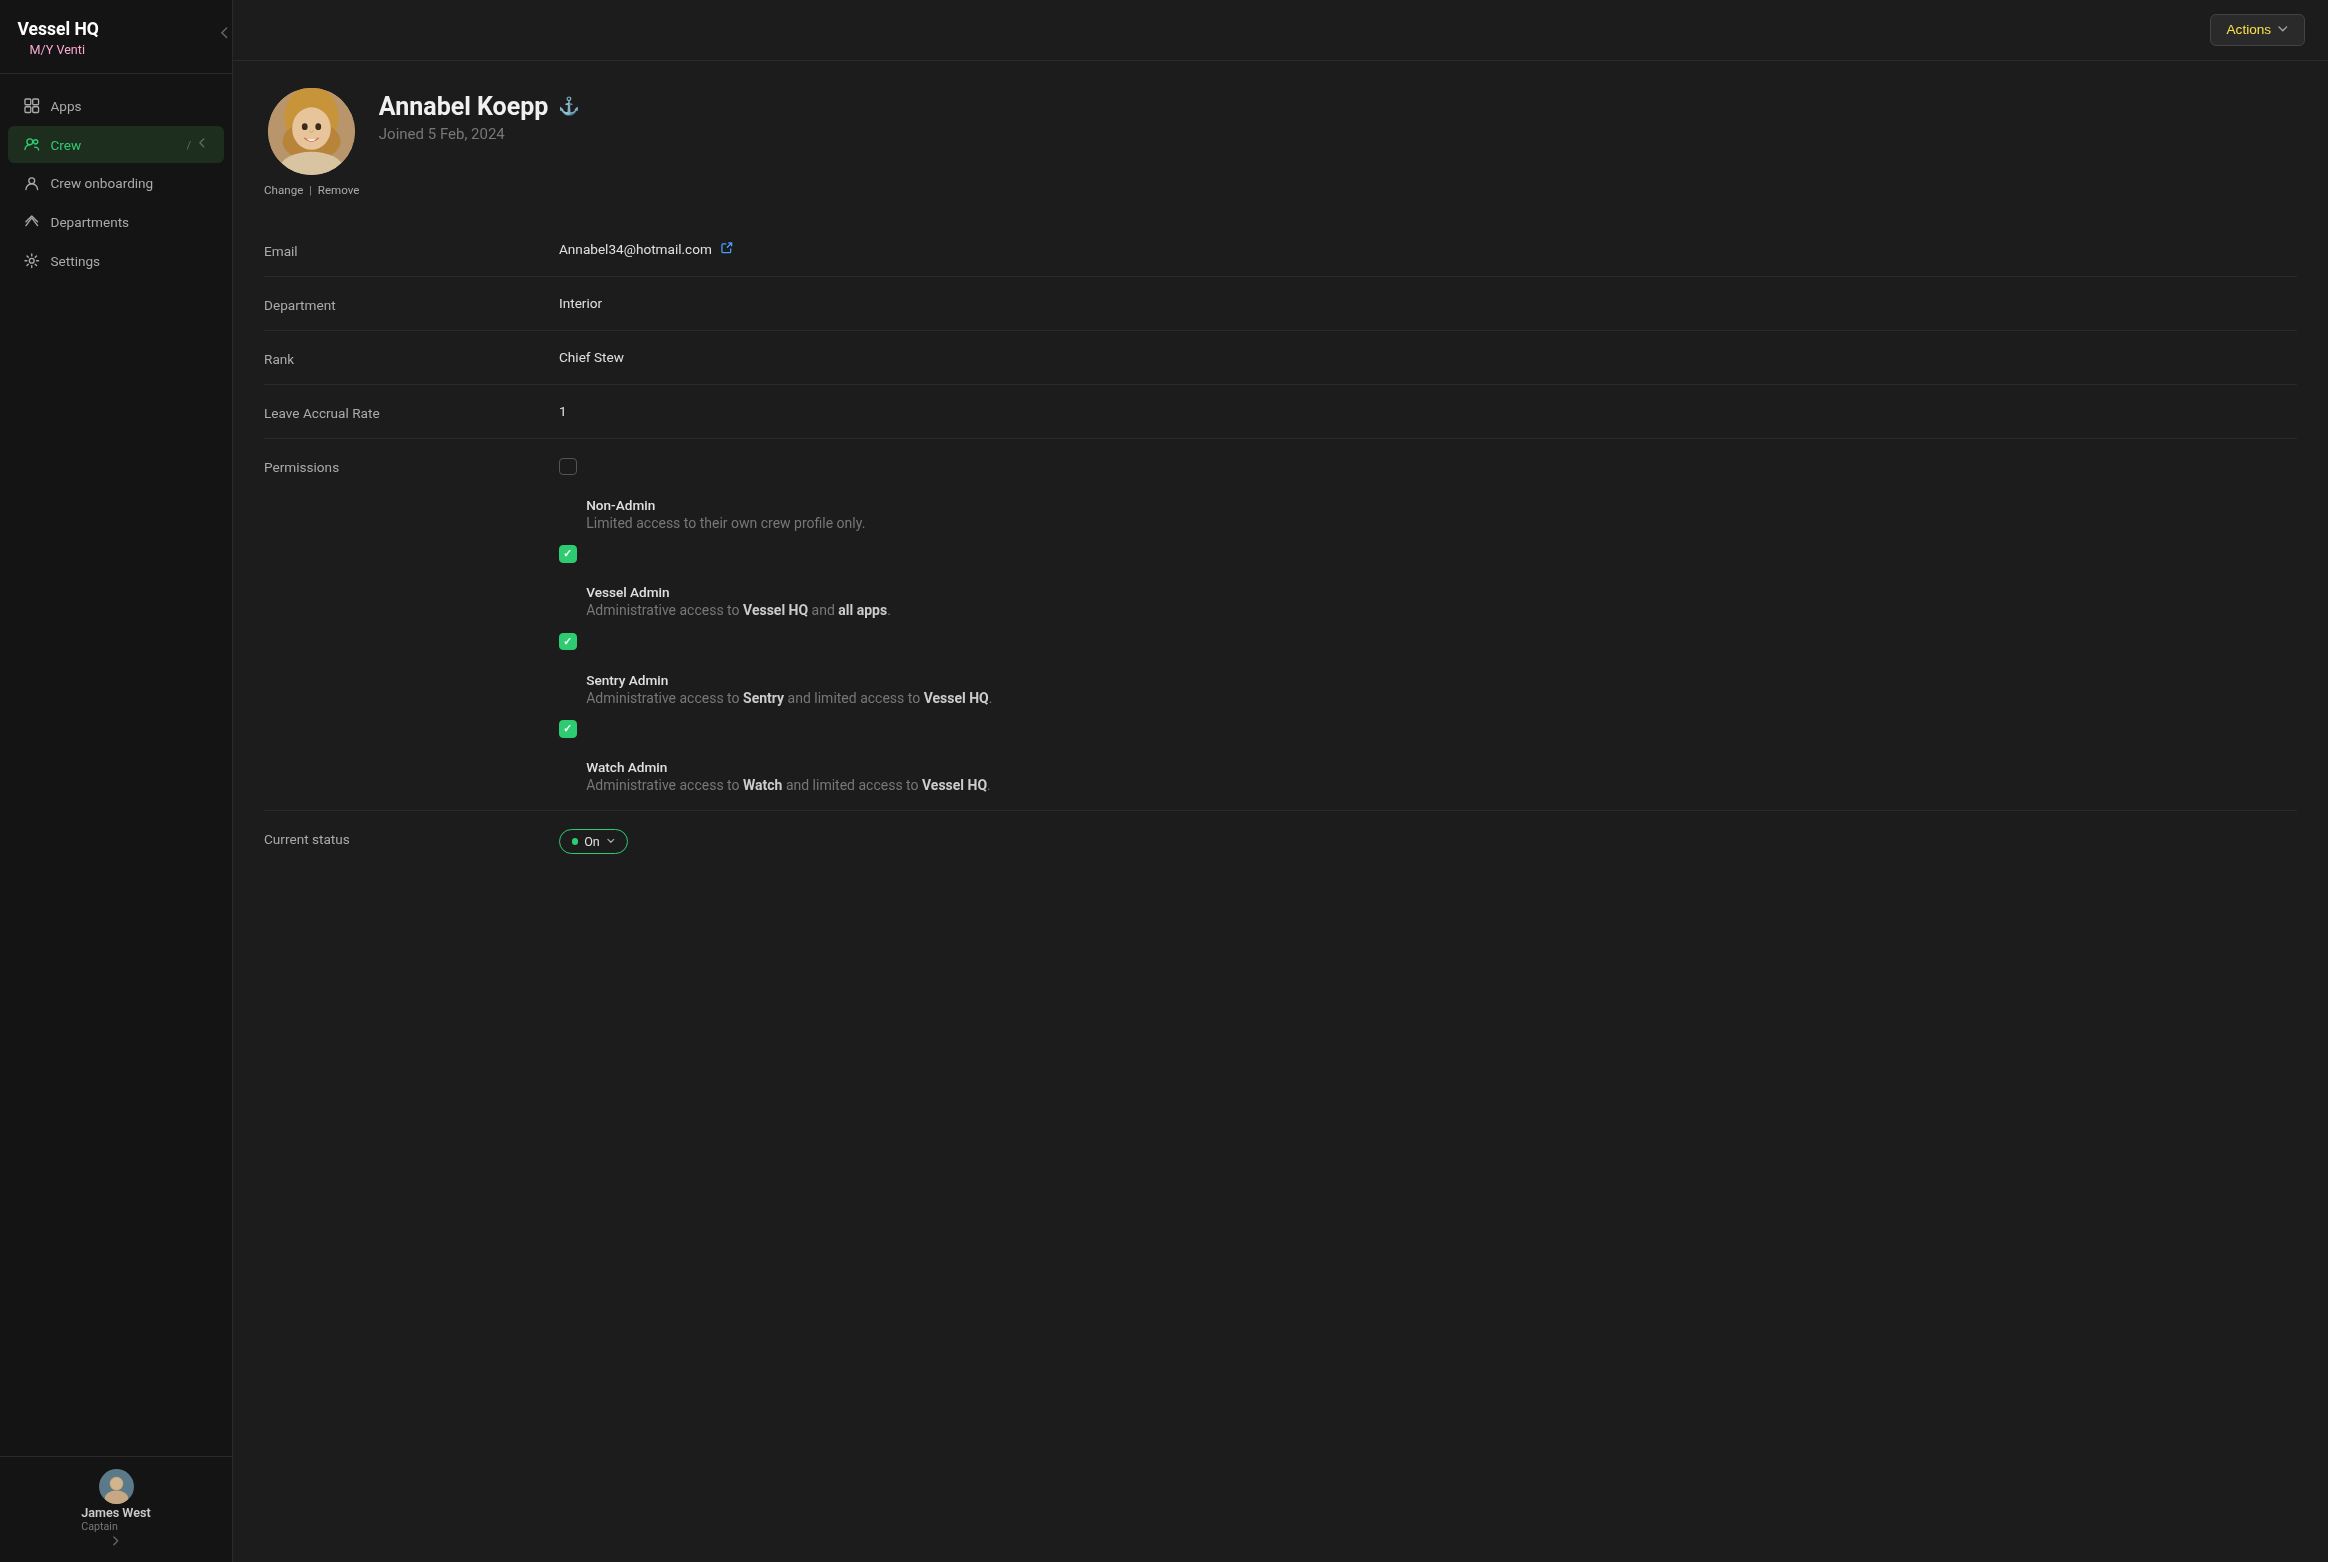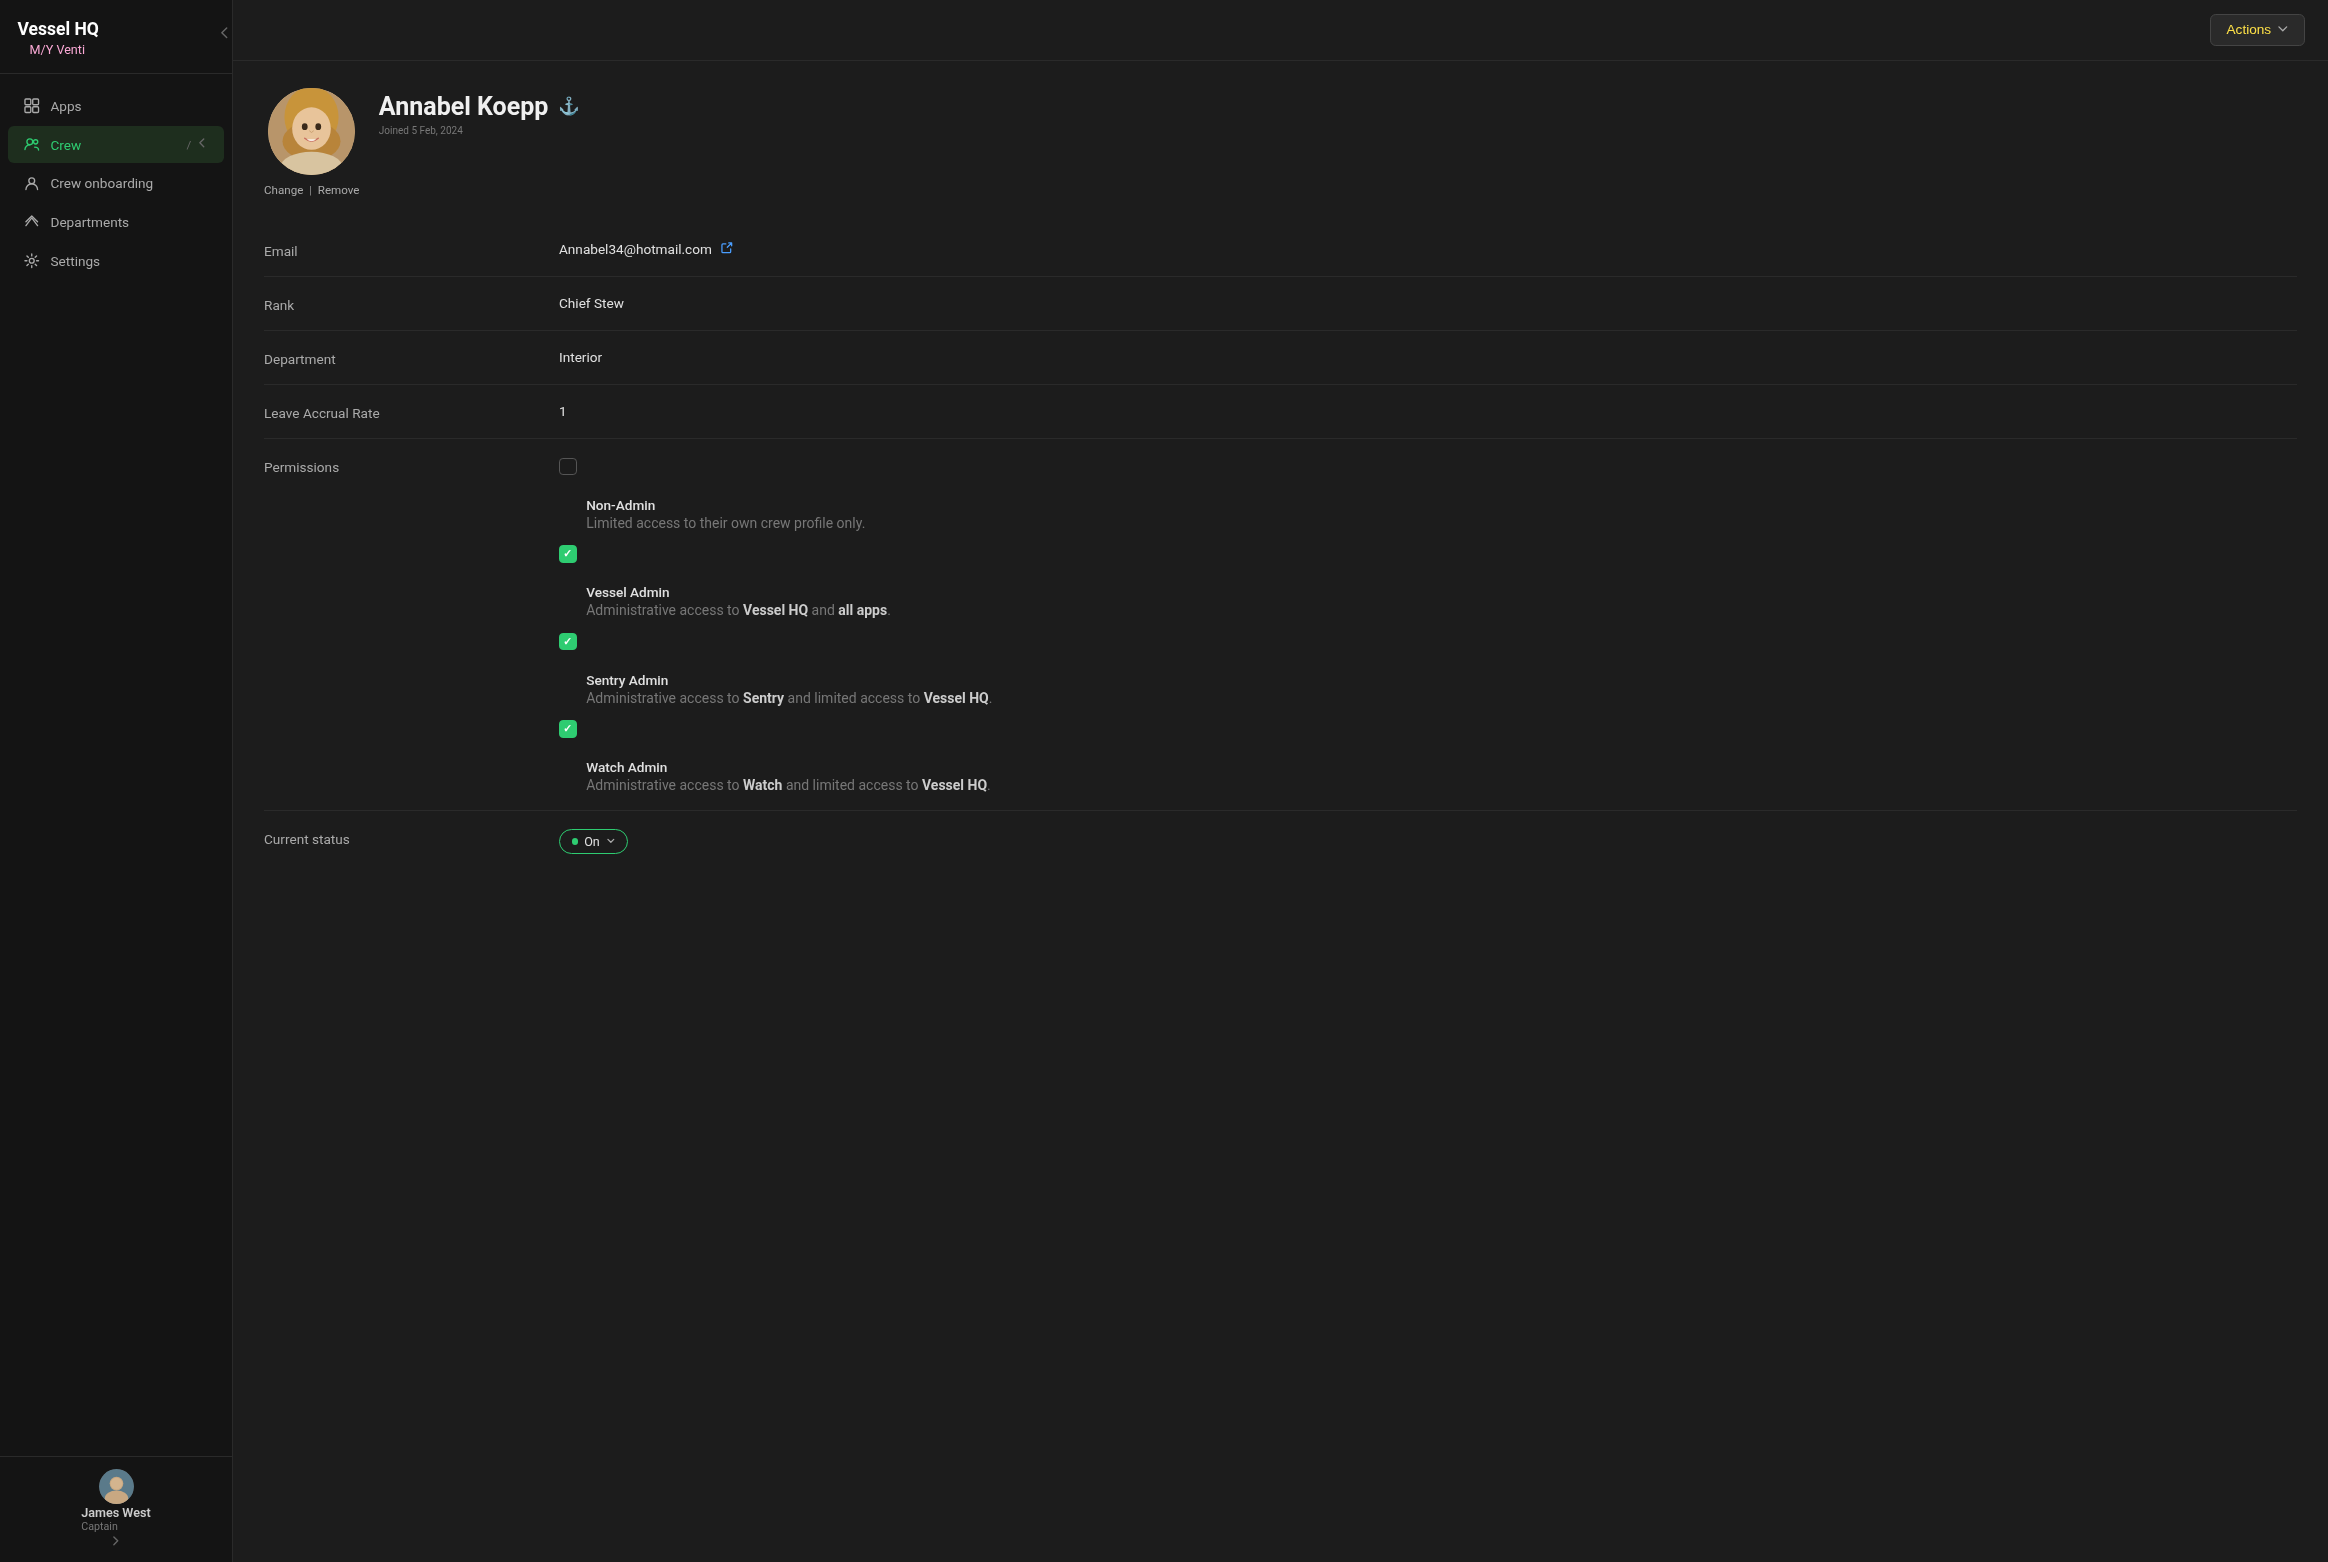--- a/index.html
+++ b/index.html
@@ -243,21 +243,21 @@
       font-weight: 700;
       color: #f0f0f0;
     }
 
     .profile-icon {
       color: #2ecc71;
       font-size: 17.5px;
     }
 
     .profile-joined {
-      font-size: 10px;
+      font-size: 15px;
       color: #777;
     }
 
     
     .field-row {
       display: flex;
       align-items: flex-start;
       padding: 17.5px 0;
       border-bottom: 1px solid #2a2a2a;
       gap: 23px;
@@ -551,27 +551,27 @@
         <span class="link-icon">
           <svg width="13.6" height="13.6" viewBox="0 0 14 14" fill="none">
             <path d="M6 3H3C2.45 3 2 3.45 2 4v7c0 .55.45 1 1 1h7c.55 0 1-.45 1-1V8" stroke="#4a9eff" stroke-width="1.3" stroke-linecap="round"></path>
             <path d="M9 2h3v3M7.5 6.5L12 2" stroke="#4a9eff" stroke-width="1.3" stroke-linecap="round" stroke-linejoin="round"></path>
           </svg>
         </span>
       </div>
     </div>
 
     <div class="field-row">
+      <div class="field-label">Department</div>
+      <div class="field-value">Interior</div>
+    </div>
+
+    <div class="field-row">
       <div class="field-label">Rank</div>
       <div class="field-value">Chief Stew</div>
-    </div>
-
-    <div class="field-row">
-      <div class="field-label">Department</div>
-      <div class="field-value">Interior</div>
     </div>
 
     <div class="field-row">
       <div class="field-label">Leave Accrual Rate</div>
       <div class="field-value">1</div>
     </div>
 
     <div class="field-row" style="align-items:flex-start;">
       <div class="field-label">Permissions</div>
       <div class="field-value">

